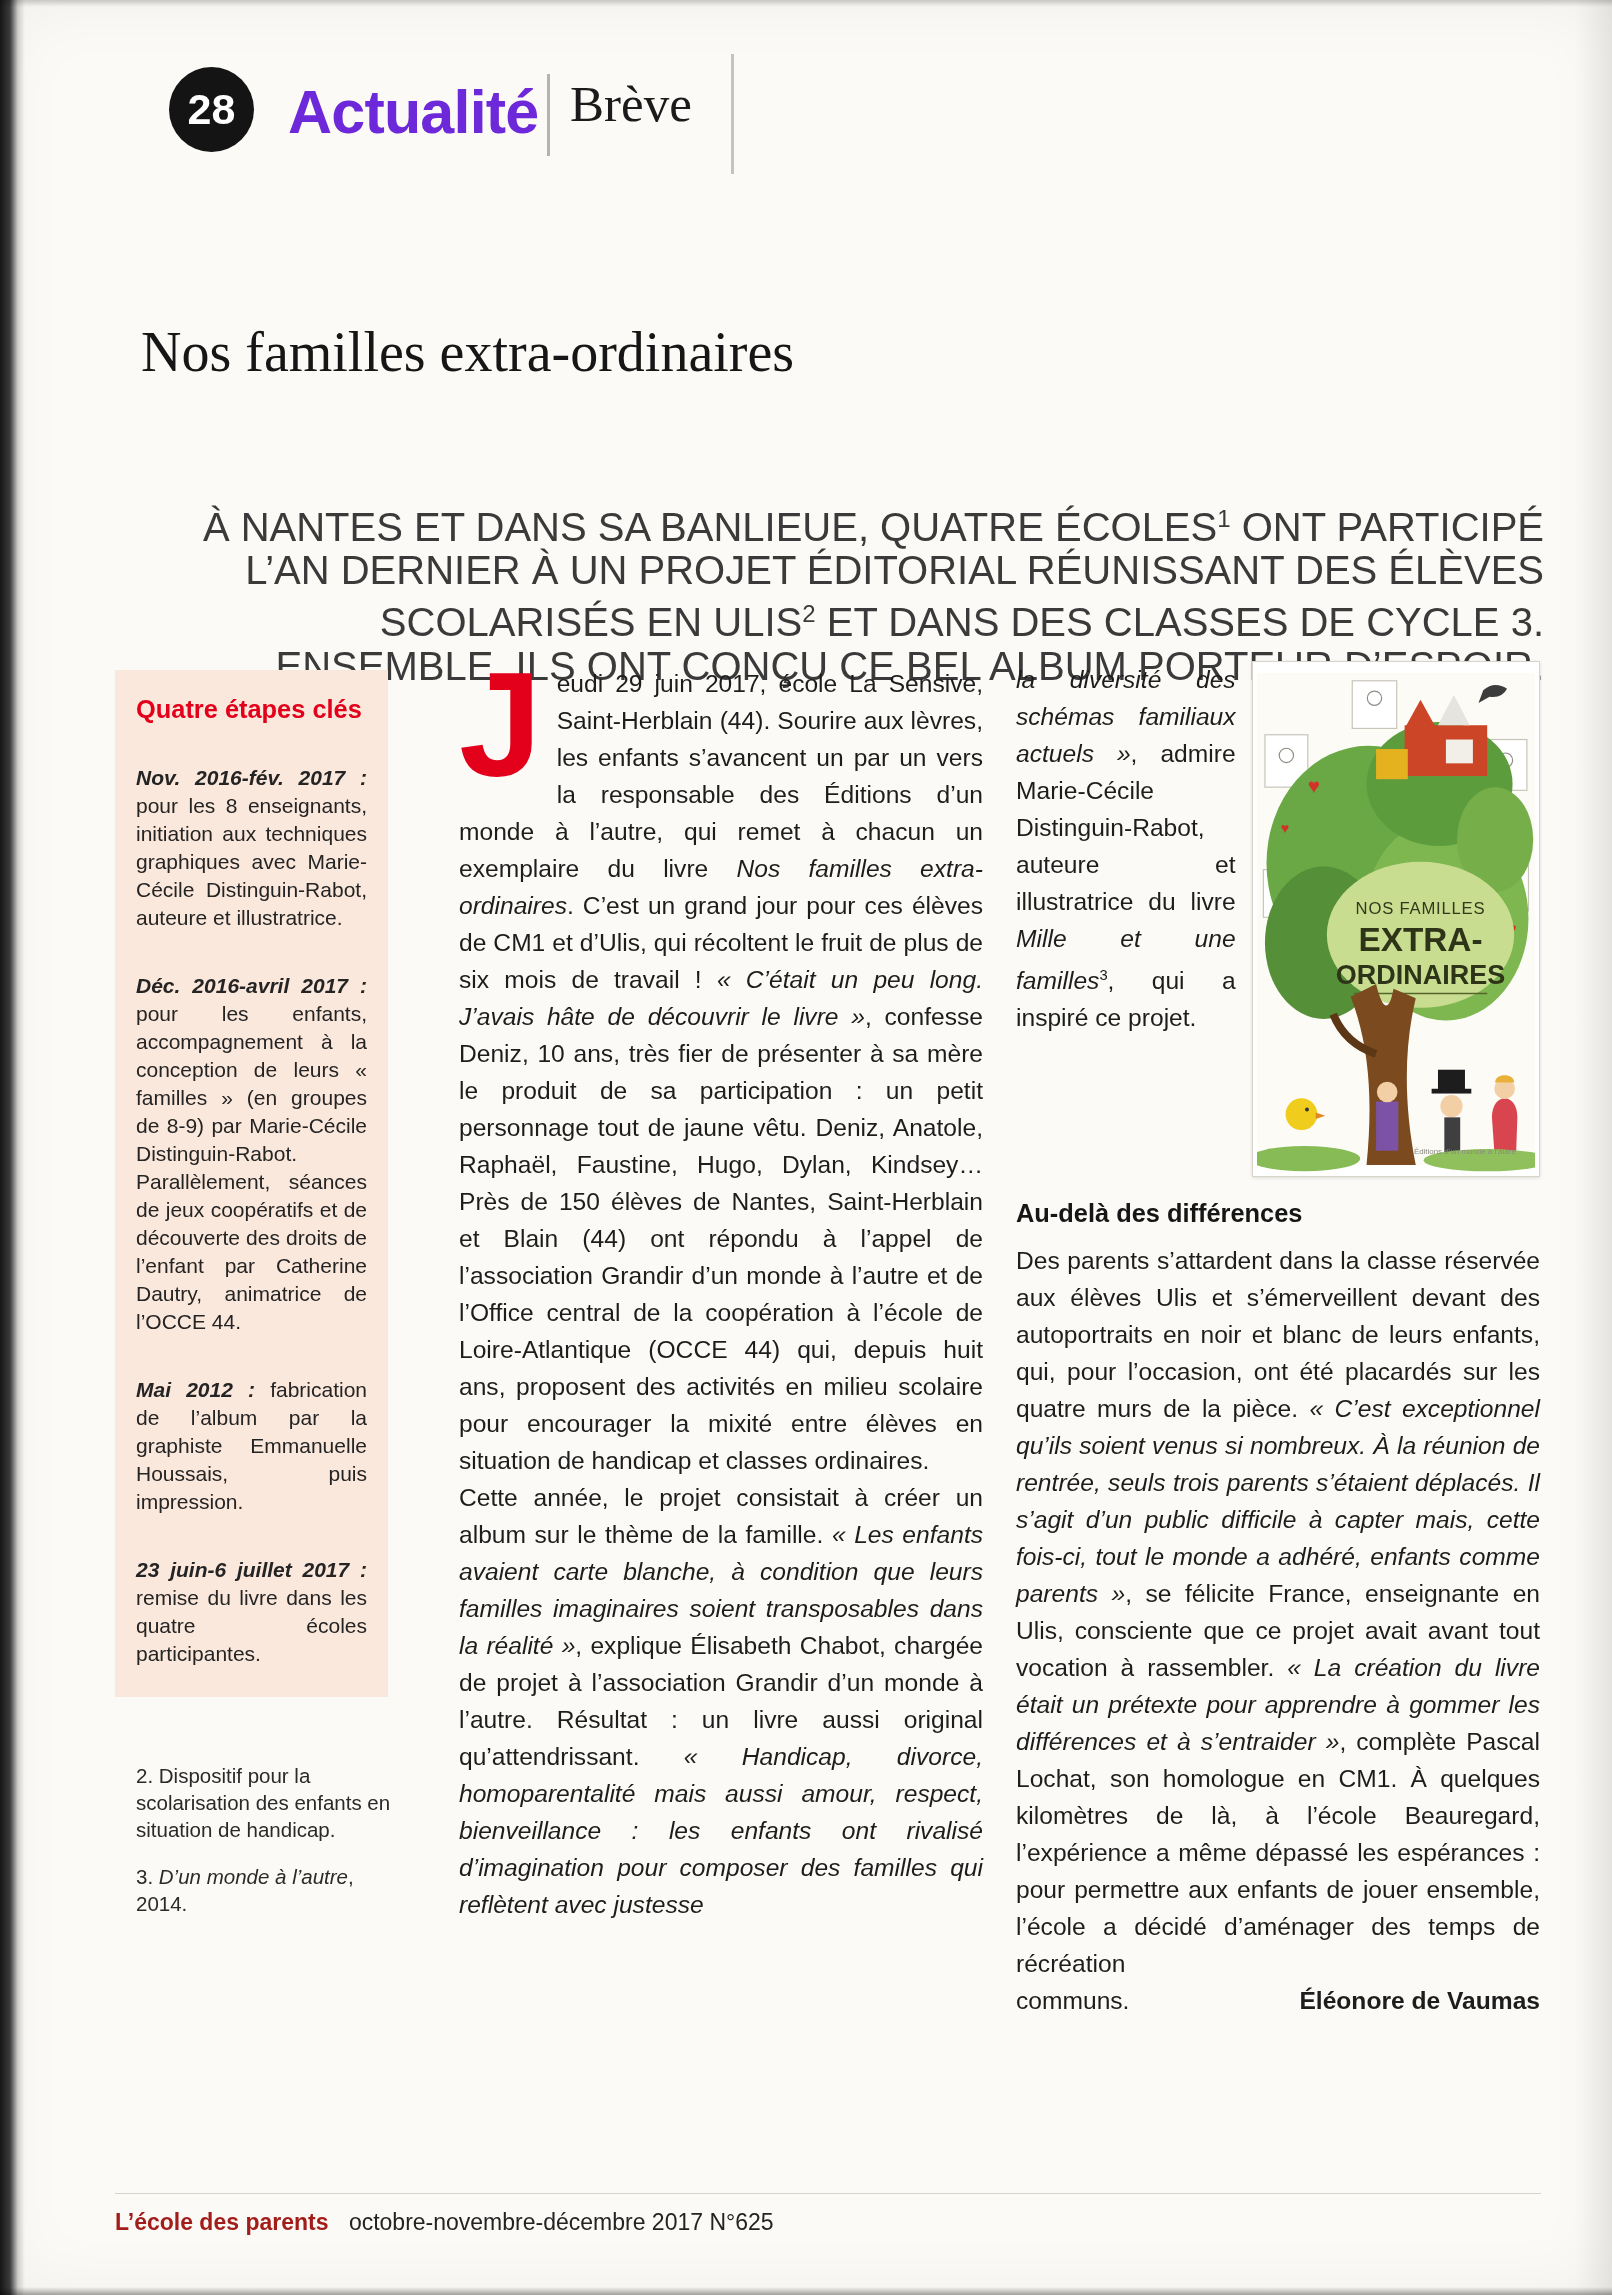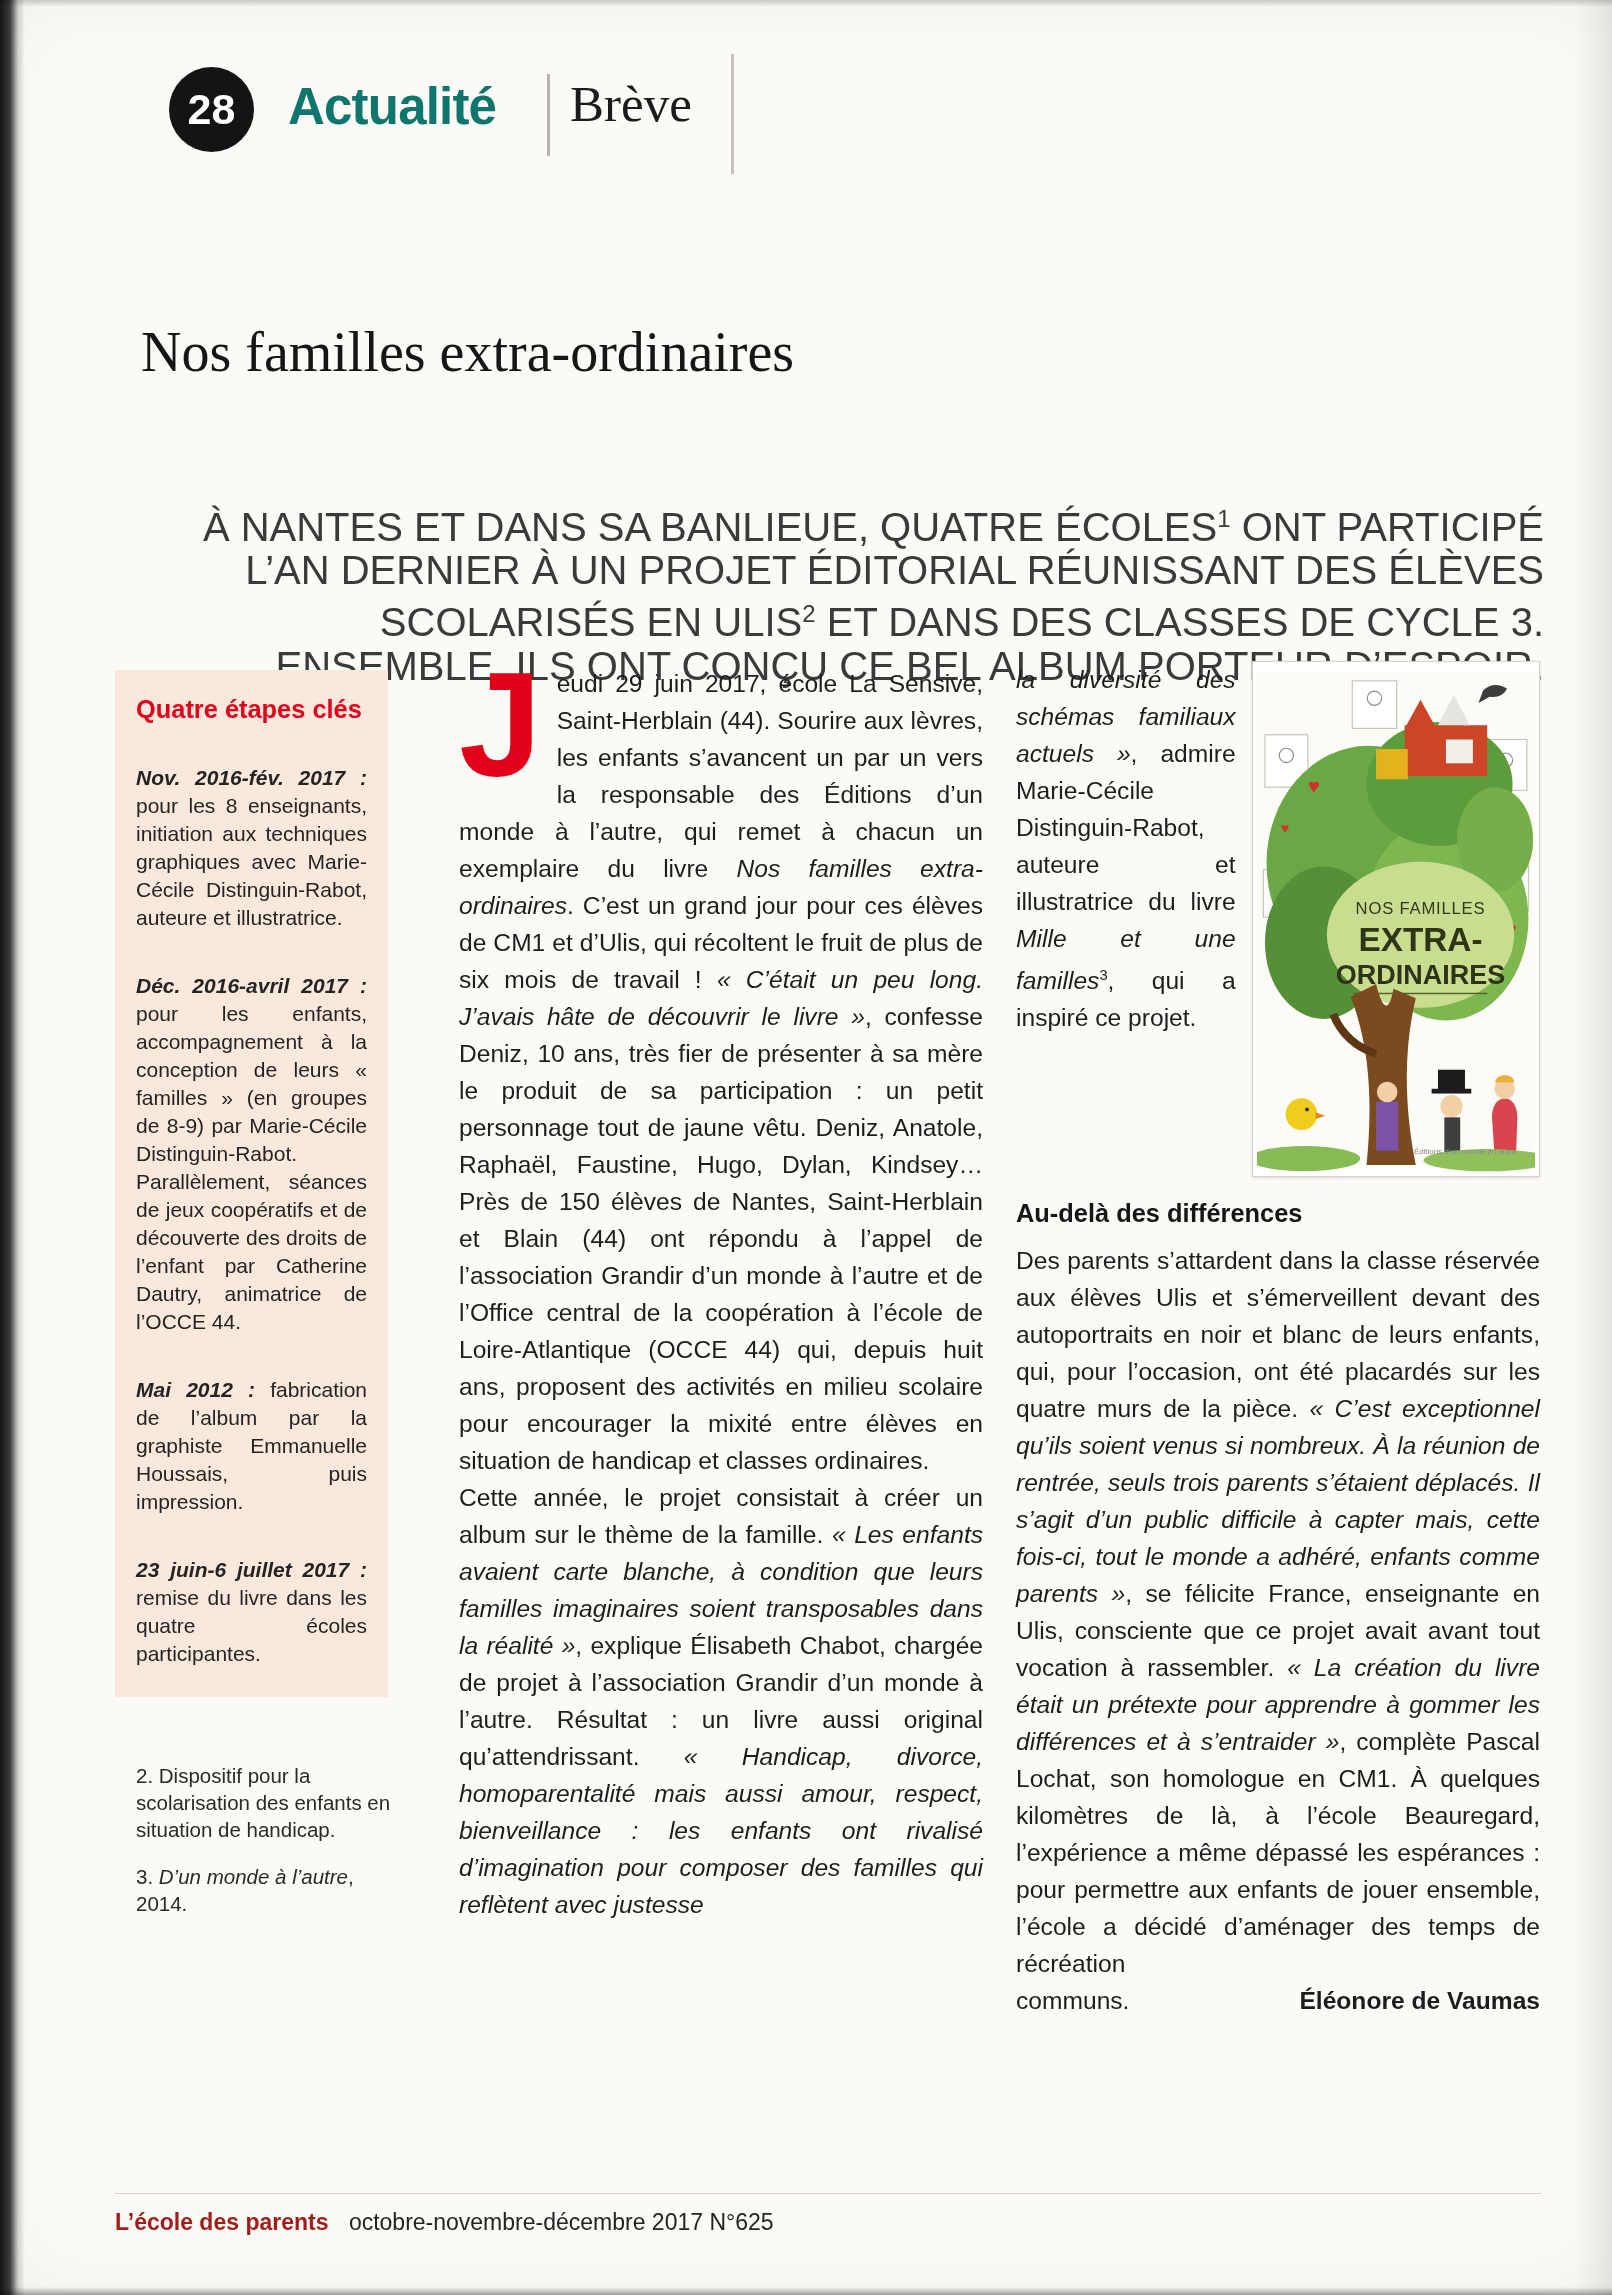--- a/index.html
+++ b/index.html
@@ -28,21 +28,21 @@
 
   
   .badge {
     position:absolute; left:169px; top:67px; width:85px; height:85px;
     border-radius:50%; background:#141414; color:#fff;
     font-size:43px; font-weight:bold;
     display:flex; align-items:center; justify-content:center;
   }
   .section-label {
     position:absolute; left:288px; top:77px;
-    font-size:51px; font-weight:bold; color:#0f766e; letter-spacing:-0.8px;
+    font-size:61px; font-weight:bold; color:#6d28d9; letter-spacing:-0.8px;
   }
   .sep1 { position:absolute; left:547px; top:74px;  width:3.3px; height:82px; background:#b6b3ae; }
   .subsection-label {
     position:absolute; left:570px; top:75px;
     font-family:"Liberation Serif", serif; font-size:51px; color:#1b1b1b;
   }
   .sep2 { position:absolute; left:731px; top:54px; width:2.5px; height:120px; background:#c6c3be; }
 
   
   .kicker {

